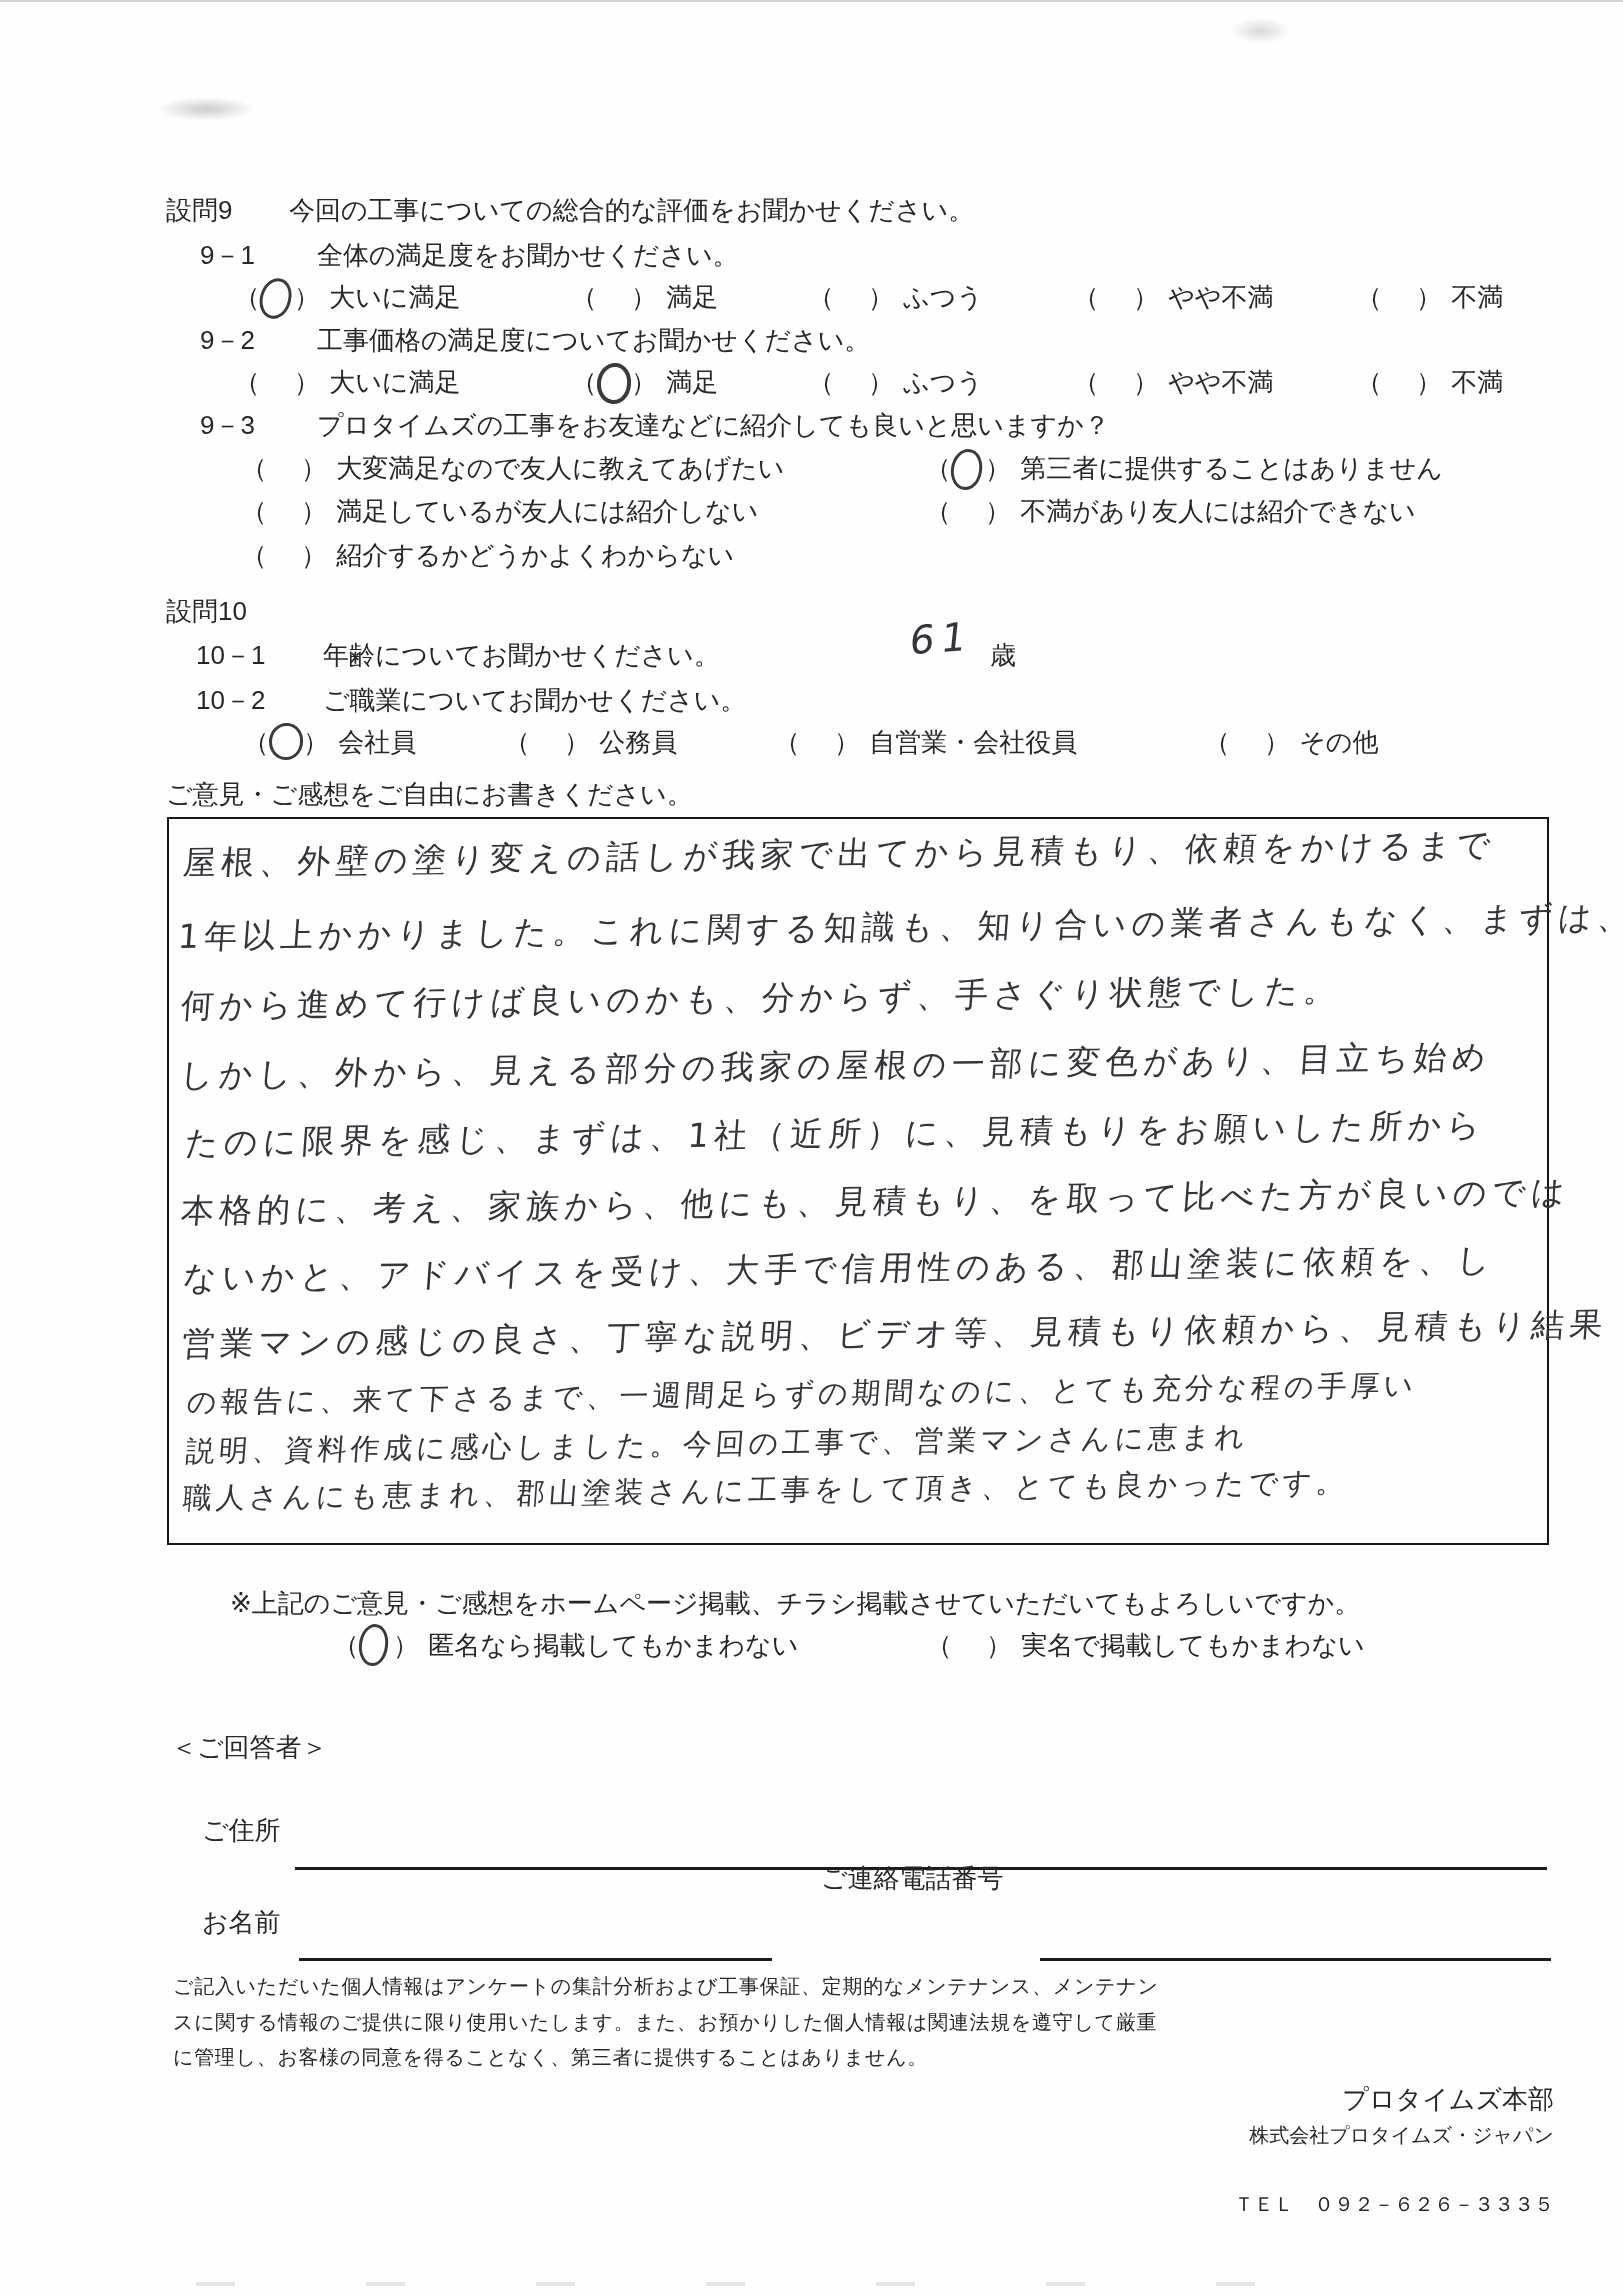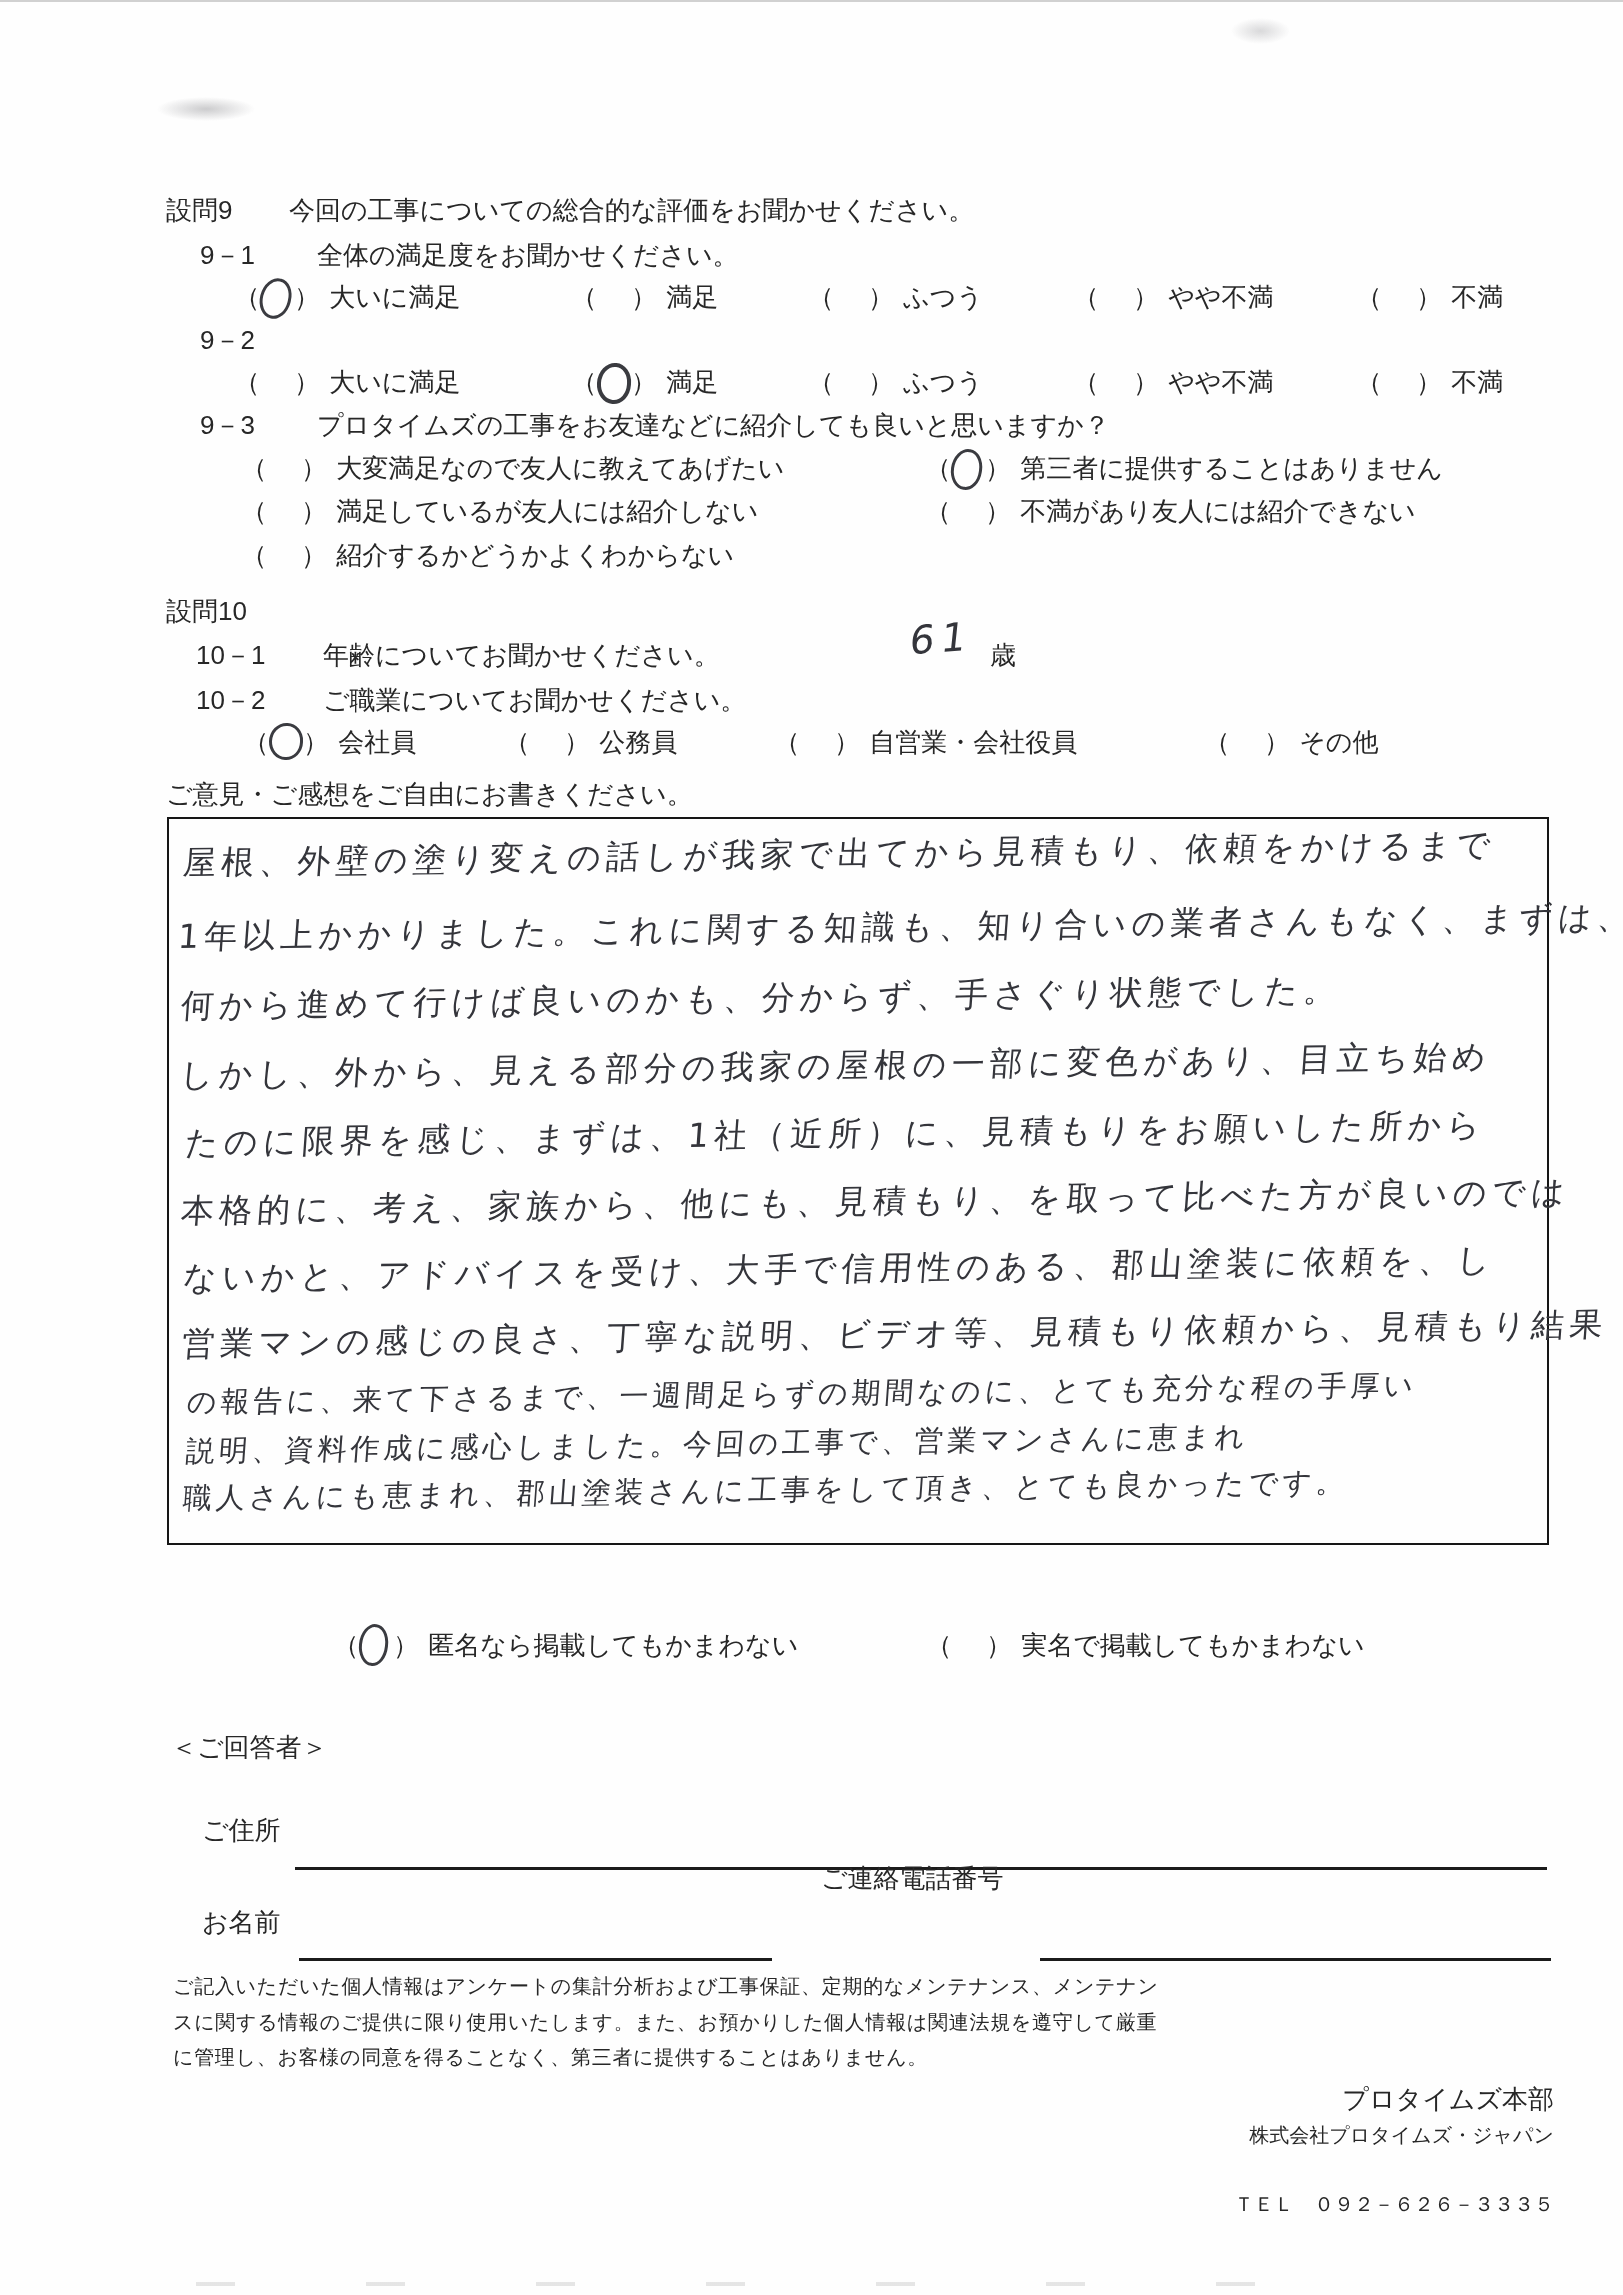--- a/index.html
+++ b/index.html
@@ -64,20 +64,21 @@
     <span class="pn">（</span><span class="slot"></span><span class="pn">）</span><span class="lbl">ふつう</span>
   </span>
   <span class="opt" style="left:1073px;top:283px">
     <span class="pn">（</span><span class="slot"></span><span class="pn">）</span><span class="lbl">やや不満</span>
   </span>
   <span class="opt" style="left:1356px;top:283px">
     <span class="pn">（</span><span class="slot"></span><span class="pn">）</span><span class="lbl">不満</span>
   </span>
 
   <div class="abs fs40" style="left:200px;top:326px">9－2</div>
+  <div class="abs fs40" style="left:317px;top:326px">工事価格の満足度についてお聞かせください。</div>
 
   <span class="opt" style="left:234px;top:368px">
     <span class="pn">（</span><span class="slot"></span><span class="pn">）</span><span class="lbl">大いに満足</span>
   </span>
   <span class="opt" style="left:571px;top:368px">
     <span class="pn">（</span><span class="slot"><span class="circle" style="width:34px;border-width:4.6px;transform:rotate(4deg);"></span></span><span class="pn">）</span><span class="lbl">満足</span>
   </span>
   <span class="opt" style="left:808px;top:368px">
     <span class="pn">（</span><span class="slot"></span><span class="pn">）</span><span class="lbl">ふつう</span>
   </span>
@@ -139,20 +140,21 @@
     <div class="hw hw-lg" style="left:10.5px;top:234px;">しかし、外から、見える部分の我家の屋根の一部に変色があり、目立ち始め</div>
     <div class="hw hw-lg" style="left:15.7px;top:302px;">たのに限界を感じ、まずは、1社（近所）に、見積もりをお願いした所から</div>
     <div class="hw hw-lg" style="left:11.8px;top:370px;">本格的に、考え、家族から、他にも、見積もり、を取って比べた方が良いのでは</div>
     <div class="hw hw-lg" style="left:14.4px;top:437px;">ないかと、アドバイスを受け、大手で信用性のある、郡山塗装に依頼を、し</div>
     <div class="hw hw-lg" style="left:13px;top:503px;">営業マンの感じの良さ、丁寧な説明、ビデオ等、見積もり依頼から、見積もり結果</div>
     <div class="hw hw-sm" style="left:18.3px;top:564px;">の報告に、来て下さるまで、一週間足らずの期間なのに、とても充分な程の手厚い</div>
     <div class="hw hw-sm" style="left:17px;top:613px;">説明、資料作成に感心しました。今回の工事で、営業マンさんに恵まれ</div>
     <div class="hw hw-sm" style="left:14.4px;top:660px;">職人さんにも恵まれ、郡山塗装さんに工事をして頂き、とても良かったです。</div>
   </div>
 
+  <div class="abs fs40" style="left:230px;top:1589px">※上記のご意見・ご感想をホームページ掲載、チラシ掲載させていただいてもよろしいですか。</div>
   <span class="opt" style="left:333px;top:1631px">
     <span class="pn">（</span><span class="slot"><span class="circle" style="width:29px;height:42px;transform:rotate(6deg);top:-7.9px;"></span></span><span class="pn">）</span><span class="lbl">匿名なら掲載してもかまわない</span>
   </span>
   <span class="opt" style="left:926px;top:1631px">
     <span class="pn">（</span><span class="slot"></span><span class="pn">）</span><span class="lbl">実名で掲載してもかまわない</span>
   </span>
 
   <div class="abs fs40" style="left:171px;top:1733px">＜ご回答者＞</div>
 
   <div class="abs fs40" style="left:202px;top:1816px">ご住所</div>

